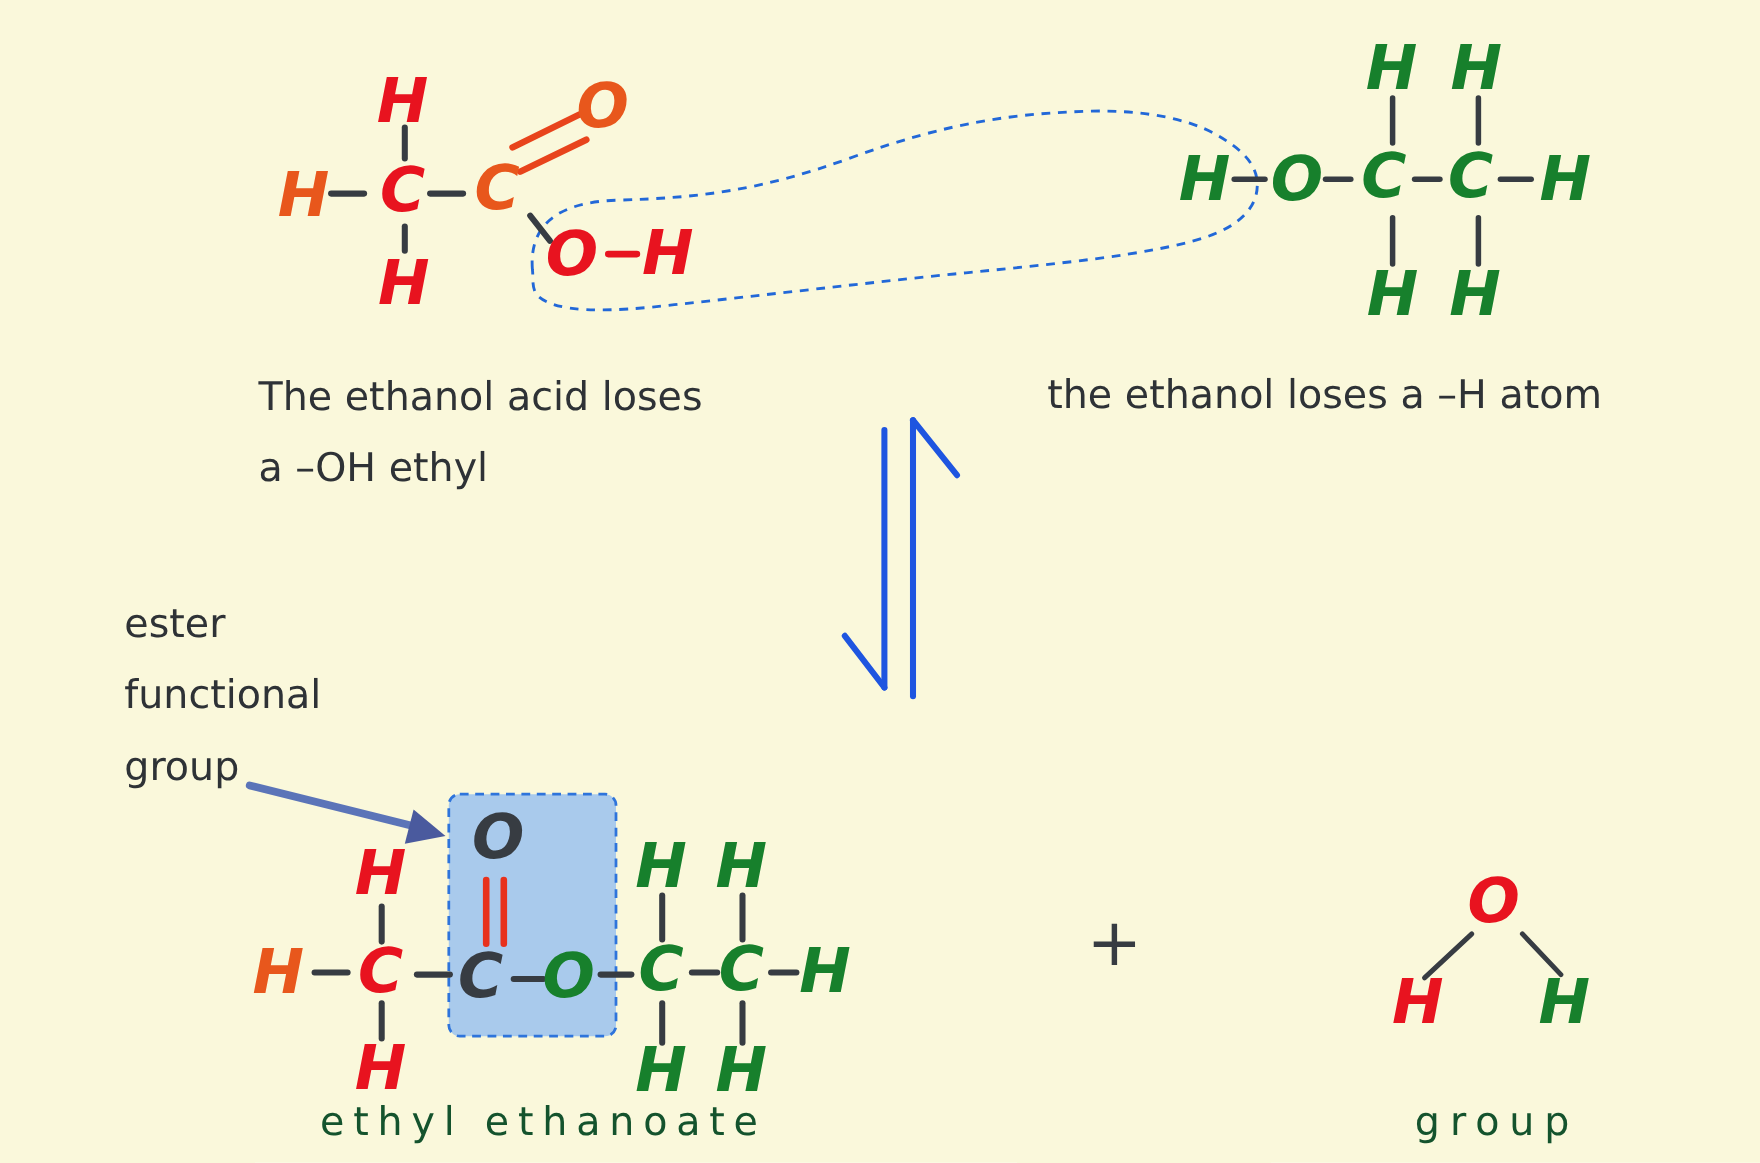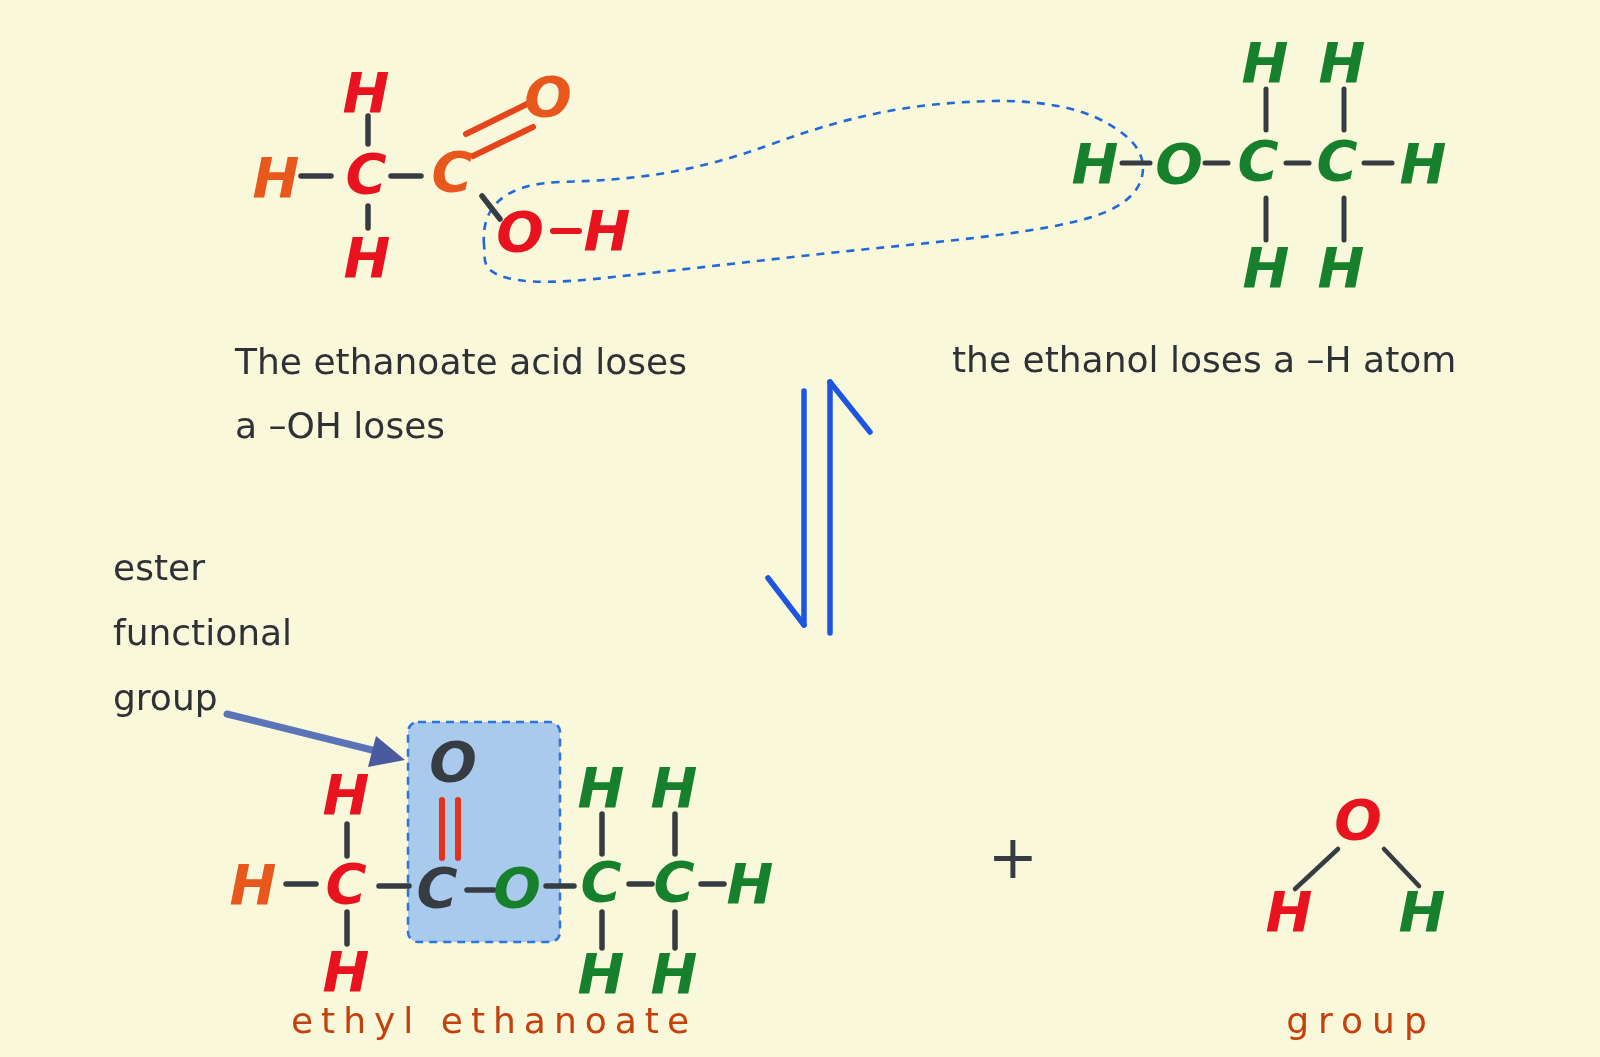--- a/index.html
+++ b/index.html
@@ -27,21 +27,21 @@
   .caption{
     position:absolute;
     color:#2E3236;
     font-size:36px;
     line-height:64px;
     white-space:nowrap;
   }
   .mol-label{
     position:absolute;
     transform:translate(-50%,0);
-    color:#c2410c;
+    color:#14532d;
     font-size:36px;
     letter-spacing:8px;
     white-space:nowrap;
   }
   .plus{
     position:absolute;
     transform:translate(-50%,-50%);
     color:#373C42;
     font-size:60px;
     font-weight:normal;
@@ -136,22 +136,22 @@
   <span class="atom green" style="left:1179px;top:164px">O</span>
   <span class="atom green" style="left:1258px;top:161px">C</span>
   <span class="atom green" style="left:1337px;top:161px">C</span>
   <span class="atom green" style="left:1423px;top:164px">H</span>
   <span class="atom green" style="left:1265px;top:63px">H</span>
   <span class="atom green" style="left:1342px;top:63px">H</span>
   <span class="atom green" style="left:1266px;top:268px">H</span>
   <span class="atom green" style="left:1341px;top:268px">H</span>
 
   <div class="caption" style="left:235px;top:330px">
-    <span style="display:block">The ethanoate acid loses</span>
-    <span style="display:block">a –OH loses</span>
+    <span style="display:block">The ethanol acid loses</span>
+    <span style="display:block">a –OH ethyl</span>
   </div>
   <div class="caption" style="left:952px;top:338px;line-height:44px">the ethanol loses a –H atom</div>
   <div class="caption" style="left:113px;top:535px;line-height:65px">
     <span style="display:block">ester</span>
     <span style="display:block">functional</span>
     <span style="display:block">group</span>
   </div>
 
   <span class="atom orange" style="left:253px;top:885px">H</span>
   <span class="atom red" style="left:346px;top:795px">H</span>

